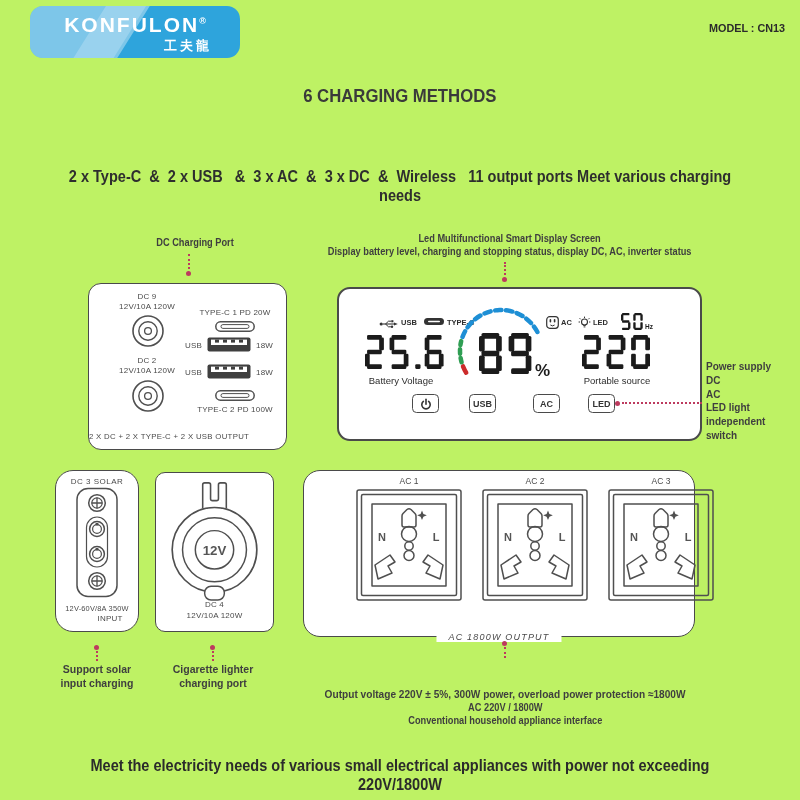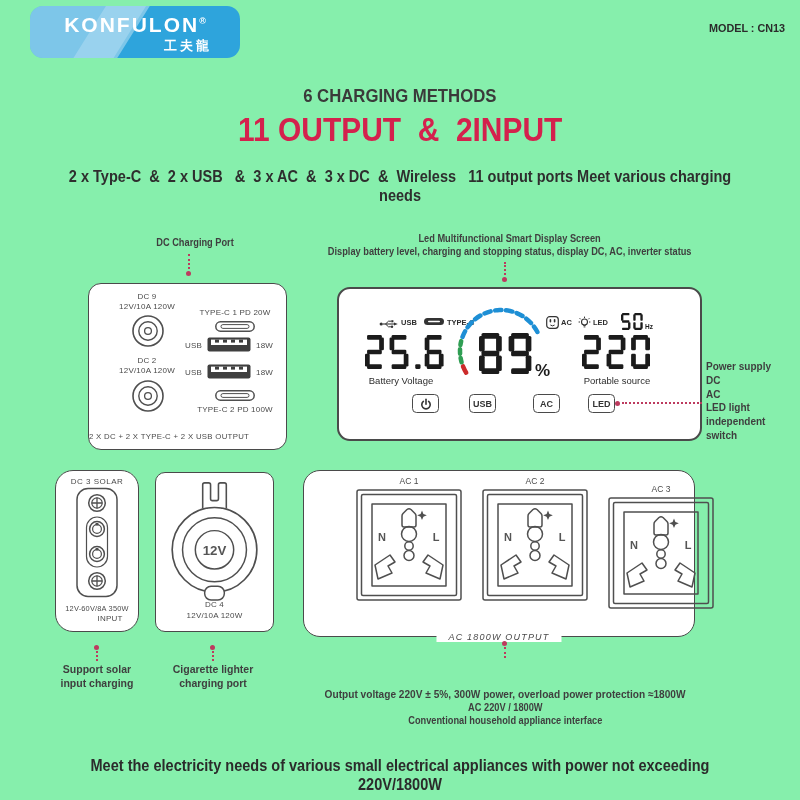--- a/index.html
+++ b/index.html
@@ -1,16 +1,16 @@
 <!DOCTYPE html>
 <html><head>
 <meta charset="utf-8">
 <style>
   html,body{margin:0;padding:0;background:#fff;}
-  .page{position:relative;width:800px;height:800px;background:#86efac;overflow:hidden;
+  .page{position:relative;width:800px;height:800px;background:#bef264;overflow:hidden;
         font-family:"Liberation Sans","DejaVu Sans",sans-serif;color:#333;}
   .abs{position:absolute;}
   .ctr{text-align:center;}
   .pre{white-space:pre-line;}
   .prew{white-space:pre-wrap;}
   .cond{display:inline-block;transform:scaleX(.88);transform-origin:50% 50%;}
   .cond95{display:inline-block;transform:scaleX(.94);transform-origin:0 0;}
 
   
   .logo{left:30px;top:6px;width:210px;height:52px;border-radius:13px;background:#2EA4DC;overflow:hidden;}
@@ -65,21 +65,20 @@
 
 <div class="page">
 
   <div class="abs logo">
     <div class="logo-text"><span>KONFULON</span><sup>®</sup></div>
     <div class="logo-cn">工夫龍</div>
   </div>
   <div class="abs model"><span class="cond95">MODEL : CN13</span></div>
 
   <div class="abs title1 ctr"><span class="cond">6 CHARGING METHODS</span></div>
-  <div class="abs title2 ctr"><span class="cond prew">11 OUTPUT  &amp;  2INPUT</span></div>
   <div class="abs tagline ctr"><span class="cond prew">2 x Type-C  &amp;  2 x USB   &amp;  3 x AC  &amp;  3 x DC  &amp;  Wireless   11 output ports Meet various charging needs</span></div>
 
   <div class="abs callout ctr" style="left:120px;top:236px;width:150px;font-size:10.5px;"><span class="cond">DC Charging Port</span></div>
   <div class="vline" style="left:188px;top:254px;height:15px;"></div>
   <div class="c-dot" style="left:186px;top:271px;"></div>
 
   <div class="abs callout ctr" style="left:300px;top:232px;width:420px;font-size:10.5px;line-height:13px;">
     <span class="cond">Led Multifunctional Smart Display Screen</span><br>
     <span class="cond">Display battery level, charging and stopping status, display DC, AC, inverter status</span>
   </div>
@@ -343,21 +342,21 @@
           <circle cx="53" cy="57" r="4.2"></circle>
           <circle cx="53" cy="66.5" r="5"></circle>
           <path d="M19,76 L34,66 L39,73 L32,77 L36,84 L22,90 Z"></path>
           <path d="M87,76 L72,66 L67,73 L74,77 L70,84 L84,90 Z"></path>
         </g>
         <path d="M66,21.5 l1.4,3.4 3.4,1.4 -3.4,1.4 -1.4,3.4 -1.4,-3.4 -3.4,-1.4 3.4,-1.4 Z" fill="#4f4f4f"></path>
         <text x="26" y="52" text-anchor="middle" font-size="11" font-weight="bold" fill="#555" font-family="Liberation Sans, DejaVu Sans, sans-serif">N</text>
         <text x="80" y="52" text-anchor="middle" font-size="11" font-weight="bold" fill="#555" font-family="Liberation Sans, DejaVu Sans, sans-serif">L</text>
       </svg>
     </div>
-    <div class="outlet" style="left:268px;margin-top:8px;">
+    <div class="outlet" style="left:268px;">
       <div class="outlet-label" style="top:-13px;">AC 3</div>
       <svg width="106" height="112" viewBox="0 0 106 112">
         <g fill="none" stroke="#4f4f4f" stroke-width="1.5" stroke-linejoin="round">
           <rect x="1" y="1" width="104" height="110" rx="2"></rect>
           <rect x="5.5" y="5.5" width="95" height="101" rx="1.5"></rect>
           <rect x="16" y="15" width="74" height="82"></rect>
           <path d="M46,36 V27 Q46,25.5 47,24.5 L51,20.5 Q53,19 55,20.5 L59,24.5 Q60,25.5 60,27 V36 Q60,38 58,38 H48 Q46,38 46,36 Z"></path>
           <circle cx="53" cy="45" r="7.5"></circle>
           <circle cx="53" cy="57" r="4.2"></circle>
           <circle cx="53" cy="66.5" r="5"></circle>

